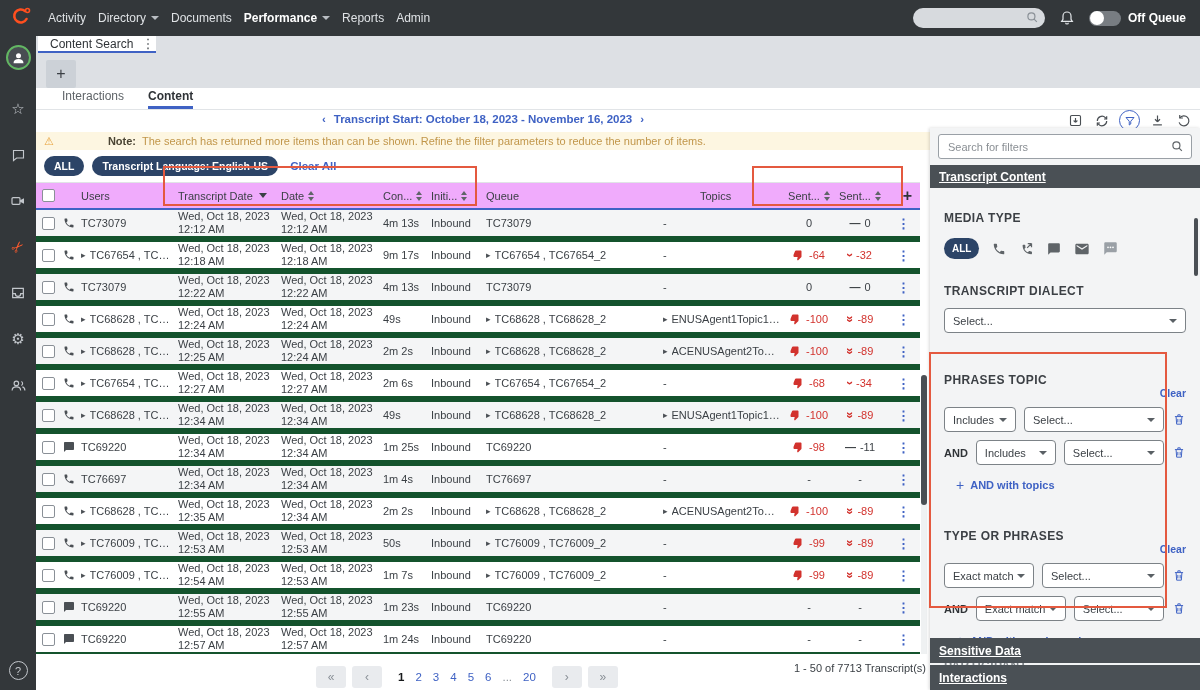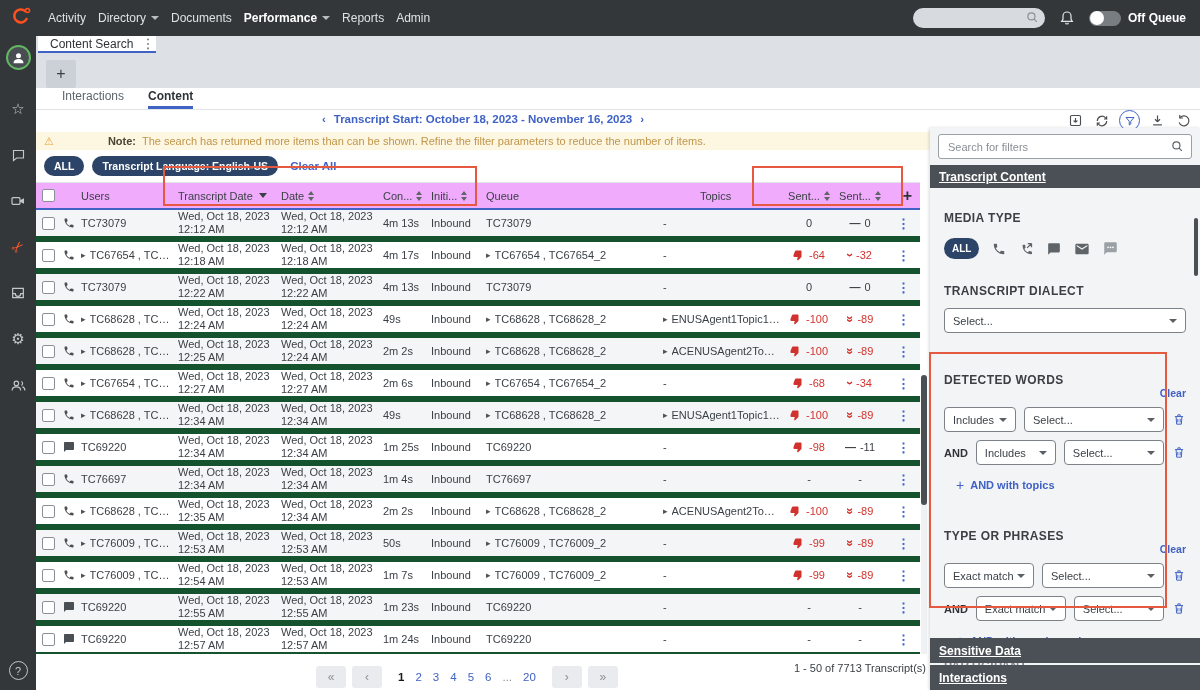--- a/index.html
+++ b/index.html
@@ -407,21 +407,21 @@
               <span class="trunc">TC67654 , TC67654_2</span>
             </span>
     <span class="cell two">
               <span>Wed, Oct 18, 2023</span>
               <span>12:18 AM</span>
             </span>
     <span class="cell two">
               <span>Wed, Oct 18, 2023</span>
               <span>12:18 AM</span>
             </span>
-    <span class="cell">4m 17s</span>
+    <span class="cell">9m 17s</span>
     <span class="cell">Inbound</span>
     <span class="cell">
               <i class="caret">▸</i>
               <span class="trunc">TC67654 , TC67654_2</span>
             </span>
     <span class="cell">
               <span class="trunc">-</span>
             </span>
     <span class="cell sent">
       <svg width="12" height="12" viewBox="0 0 24 24">
@@ -1063,21 +1063,21 @@
             </span>
         </div>
 
         <div class="plabel" style="margin-top:25px;">TRANSCRIPT DIALECT</div>
         <div class="sel" style="margin-top:10px;">
           <span>Select...</span>
             <span class="chev-dn"></span>
         </div>
 
         <div class="plabel-row" style="margin-top:28px;">
-          <span class="plabel">DETECTED WORDS</span>
+          <span class="plabel">PHRASES TOPIC</span>
           <span class="pclear">Clear</span>
         </div>
         <div class="fil-row">
           <div class="sel" style="width:72px;">
               <span>Includes</span>
               <span class="chev-dn"></span>
             </div>
           <div class="sel" style="flex:1;">
               <span>Select...</span>
               <span class="chev-dn"></span>

